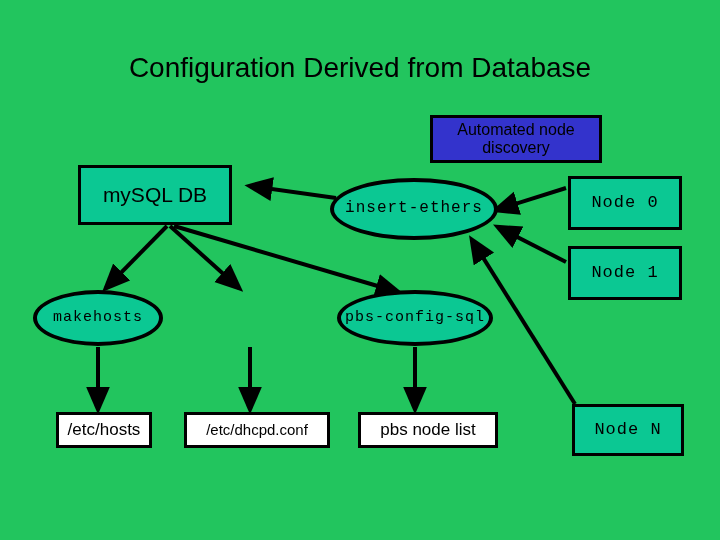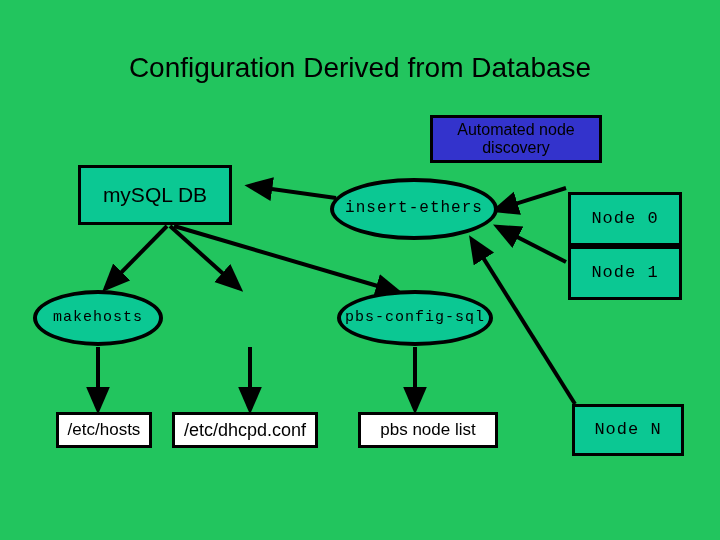--- a/index.html
+++ b/index.html
@@ -62,28 +62,28 @@
     border: 4px solid #000000;
     border-radius: 50%;
   }
   .sans { font-family: "Liberation Sans", sans-serif; }
   .mono { font-family: "Liberation Mono", monospace; letter-spacing: 1px; }
 
   
   #n-mysql   { left: 78px;  top: 165px; width: 154px; height: 60px;  font-size: 21px; }
   #n-auto    { left: 430px; top: 115px; width: 172px; height: 48px;  font-size: 16px; padding: 0 18px; }
   #n-ethers  { left: 330px; top: 178px; width: 168px; height: 62px;  font-size: 16px; }
-  #n-node0   { left: 568px; top: 176px; width: 114px; height: 54px;  font-size: 17px; margin-top: 16px; }
+  #n-node0   { left: 568px; top: 176px; width: 114px; height: 54px;  font-size: 17px; }
   #n-node1   { left: 568px; top: 246px; width: 114px; height: 54px;  font-size: 17px; }
   #n-noden   { left: 572px; top: 404px; width: 112px; height: 52px;  font-size: 17px; }
   #n-mkhosts { left: 33px;  top: 290px; width: 130px; height: 56px;  font-size: 15px; }
   #n-mkdhcp  { left: 185px; top: 290px; width: 130px; height: 56px;  font-size: 15px; }
   #n-pbscfg  { left: 337px; top: 290px; width: 156px; height: 56px;  font-size: 15px; }
   #n-etchosts{ left: 56px;  top: 412px; width: 96px;  height: 36px;  font-size: 17px; }
-  #n-dhcpconf{ left: 172px; top: 412px; width: 146px; height: 36px;  font-size: 18px; }
+  #n-dhcpconf{ left: 184px; top: 412px; width: 146px; height: 36px;  font-size: 15px; }
   #n-pbslist { left: 358px; top: 412px; width: 140px; height: 36px;  font-size: 17px; text-align: center; }
 </style>
 </head>
 <body>
 
 <div id="slide">
 
   <div id="title" class="sans">Configuration Derived from Database</div>
 
   <svg class="edges" viewBox="0 0 720 540">

